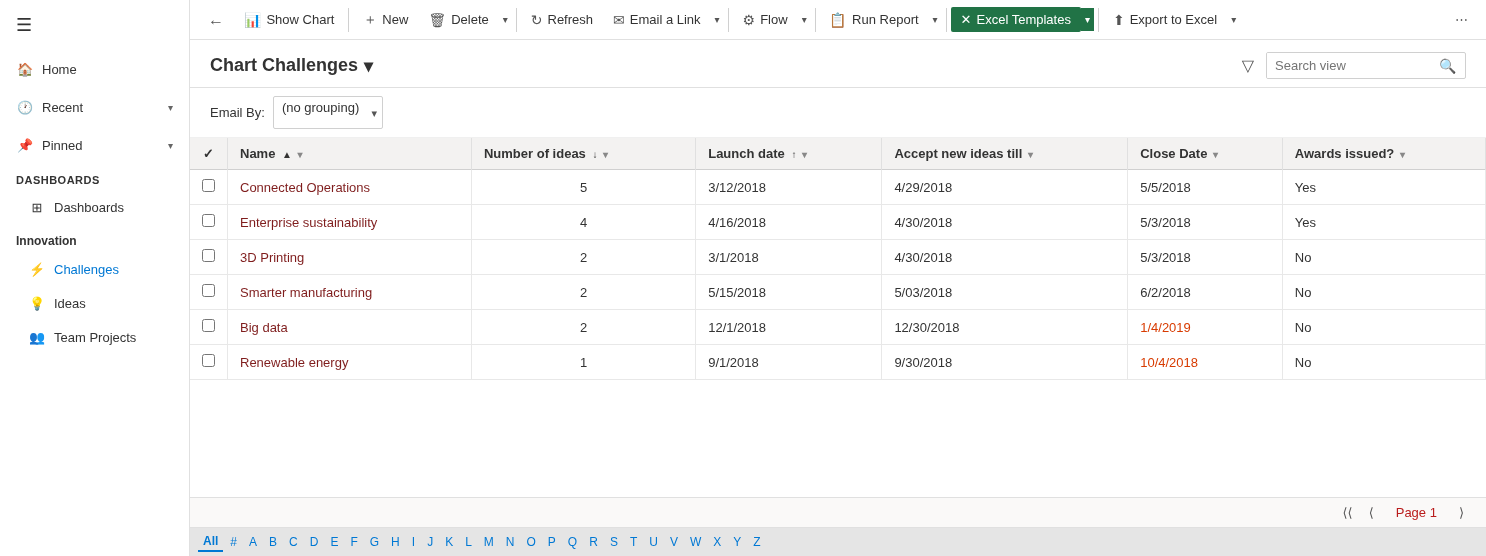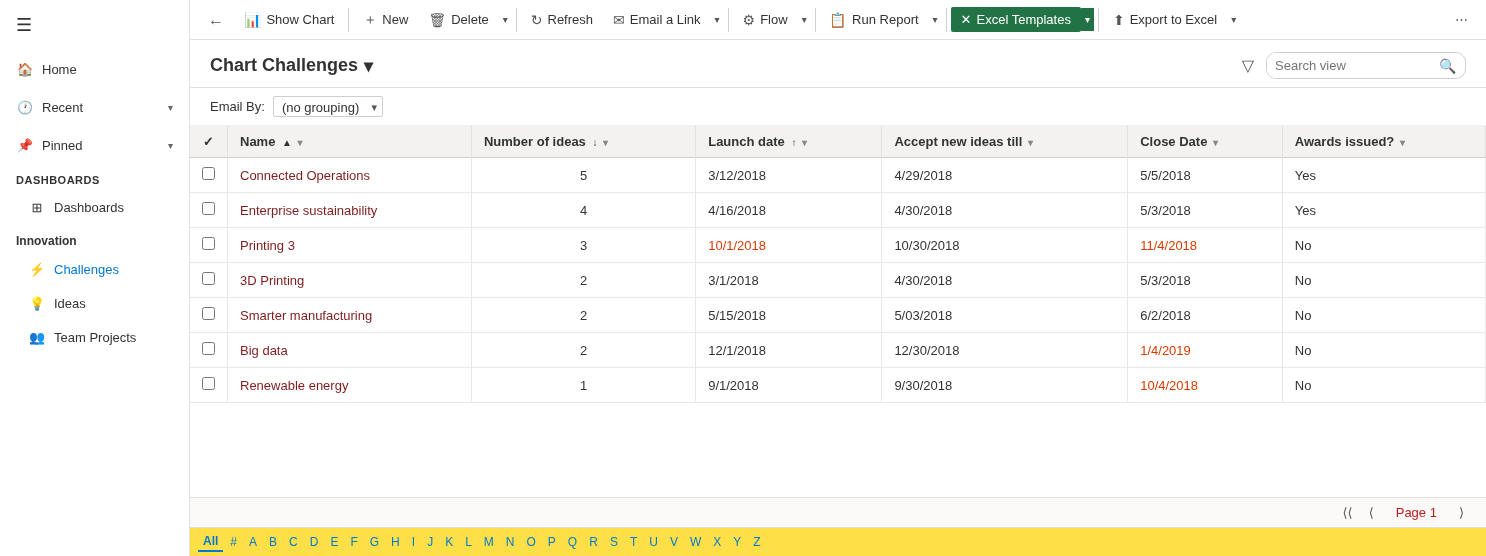--- a/index.html
+++ b/index.html
@@ -133,21 +133,21 @@
     }
     .content-header-right {
       display: flex; align-items: center; gap: 8px;
     }
     .filter-icon {
       font-size: 16px; color: #555; cursor: pointer; padding: 4px;
     }
     .search-view {
       display: flex; align-items: center;
       border: 1px solid #d0d0d0;
-      border-radius: 10px;
+      border-radius: 2px;
       overflow: hidden;
       width: 200px;
       gap: 45px;
     }
     .search-view input {
       border: none; outline: none; padding: 5px 8px;
       font-size: 13px; width: 100%; color: #333;
     }
     .search-view .search-btn {
       padding: 4px 8px; background: none; border: none;
@@ -156,21 +156,21 @@
 
     
     .group-by-row {
       display: flex; align-items: center; padding: 8px 20px;
       font-size: 13px; color: #333; gap: 8px; flex-shrink: 0;
       border-bottom: 1px solid #f0f0f0;
     }
     .group-by-label { font-weight: 500; }
     .group-by-select {
       border: 1px solid #d0d0d0; border-radius: 2px;
-      padding: 3px 22px 1px 8px; font-size: 13px;
+      padding: 3px 22px 13px 8px; font-size: 13px;
       background: #fff; cursor: pointer; appearance: none;
       position: relative; color: #333;
     }
     .group-by-wrapper { position: relative; display: inline-block; }
     .group-by-wrapper::after {
       content: '▾'; position: absolute; right: 6px; top: 50%;
       transform: translateY(-50%); pointer-events: none; font-size: 11px; color: #555;
     }
 
     
@@ -227,21 +227,21 @@
     }
     .pagination-nav span { padding: 3px 6px; cursor: pointer; }
     .page-label { font-size: 13px; color: #b91c1c; margin: 0 6px; }
 
     
     .alphabet-row {
       display: flex;
       align-items: center;
       padding: 4px 8px;
       border-top: 1px solid #e0e0e0;
-      background: #fde047;
+      background: #e5e5e5;
       flex-shrink: 0;
       font-size: 12px;
       color: #0078d4;
       gap: 2px;
       flex-wrap: nowrap;
     }
     .alphabet-row span {
       padding: 2px 5px;
       cursor: pointer;
     }
@@ -437,29 +437,20 @@
             <td>Yes</td>
           </tr>
           <tr>
             <td class="checkbox-col"><input type="checkbox" style=""></td>
             <td><a class="link">Enterprise sustainability</a></td>
             <td class="number-cell">4</td>
             <td>4/16/2018</td>
             <td>4/30/2018</td>
             <td>5/3/2018</td>
             <td>Yes</td>
-          </tr>
-          <tr>
-            <td class="checkbox-col"><input type="checkbox" style=""></td>
-            <td><a class="link">Printing 3</a></td>
-            <td class="number-cell">3</td>
-            <td><span class="red-date">10/1/2018</span></td>
-            <td>10/30/2018</td>
-            <td><span class="red-date">11/4/2018</span></td>
-            <td>No</td>
           </tr>
           <tr>
             <td class="checkbox-col"><input type="checkbox" style=""></td>
             <td><a class="link">3D Printing</a></td>
             <td class="number-cell">2</td>
             <td>3/1/2018</td>
             <td>4/30/2018</td>
             <td>5/3/2018</td>
             <td>No</td>
           </tr>

